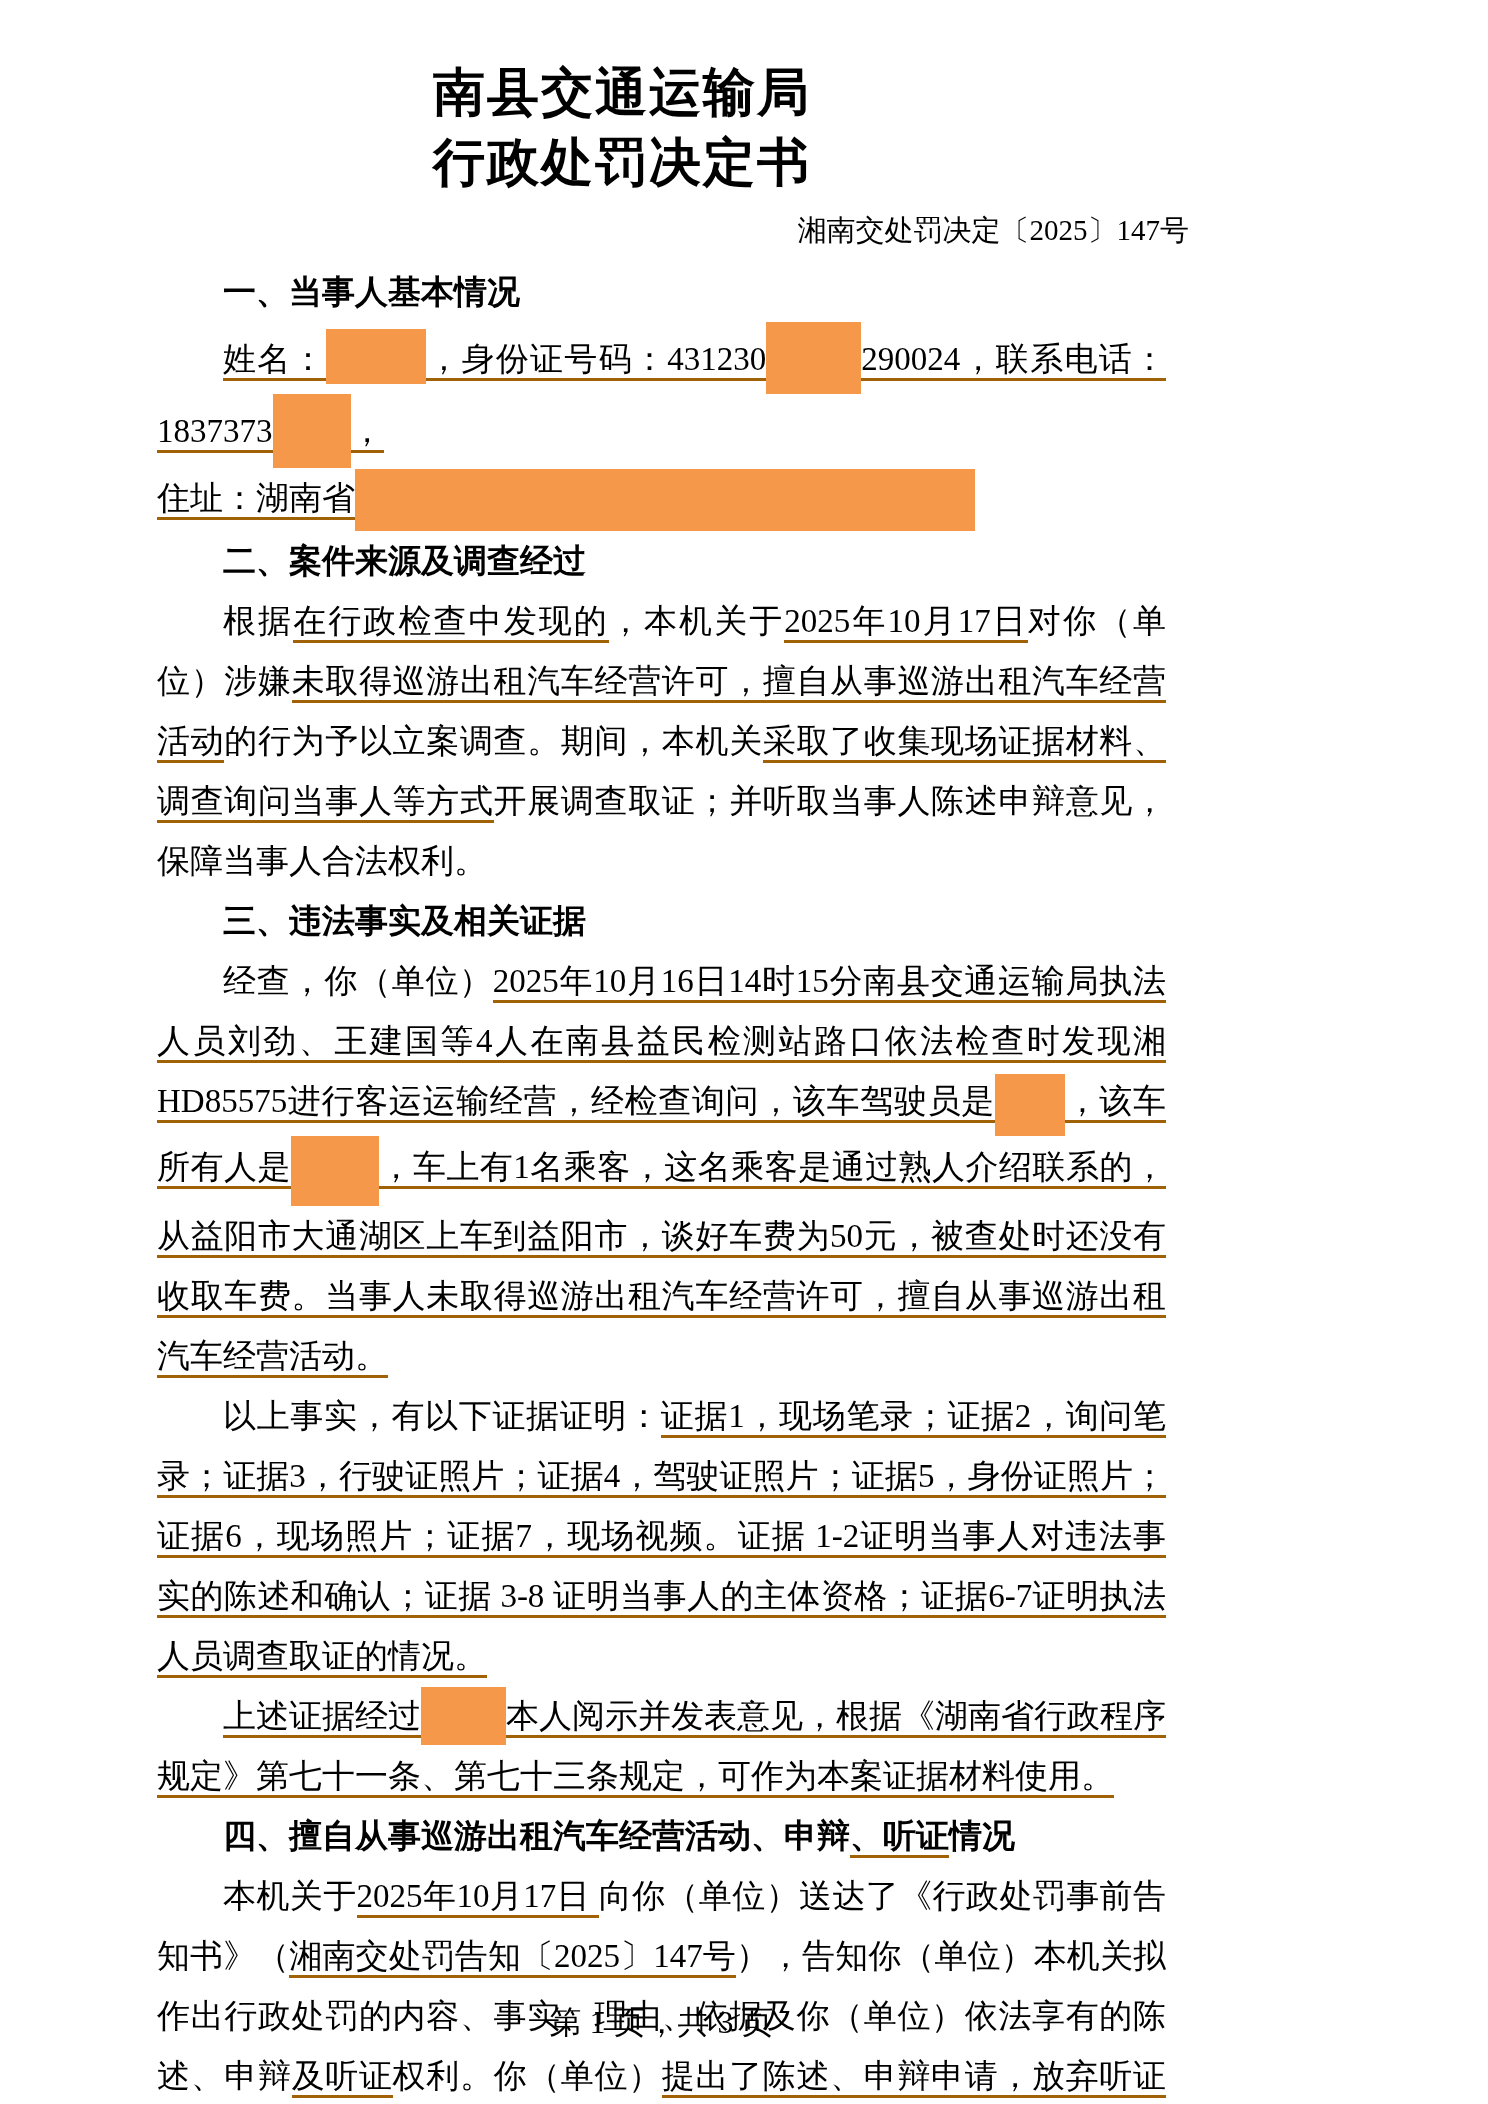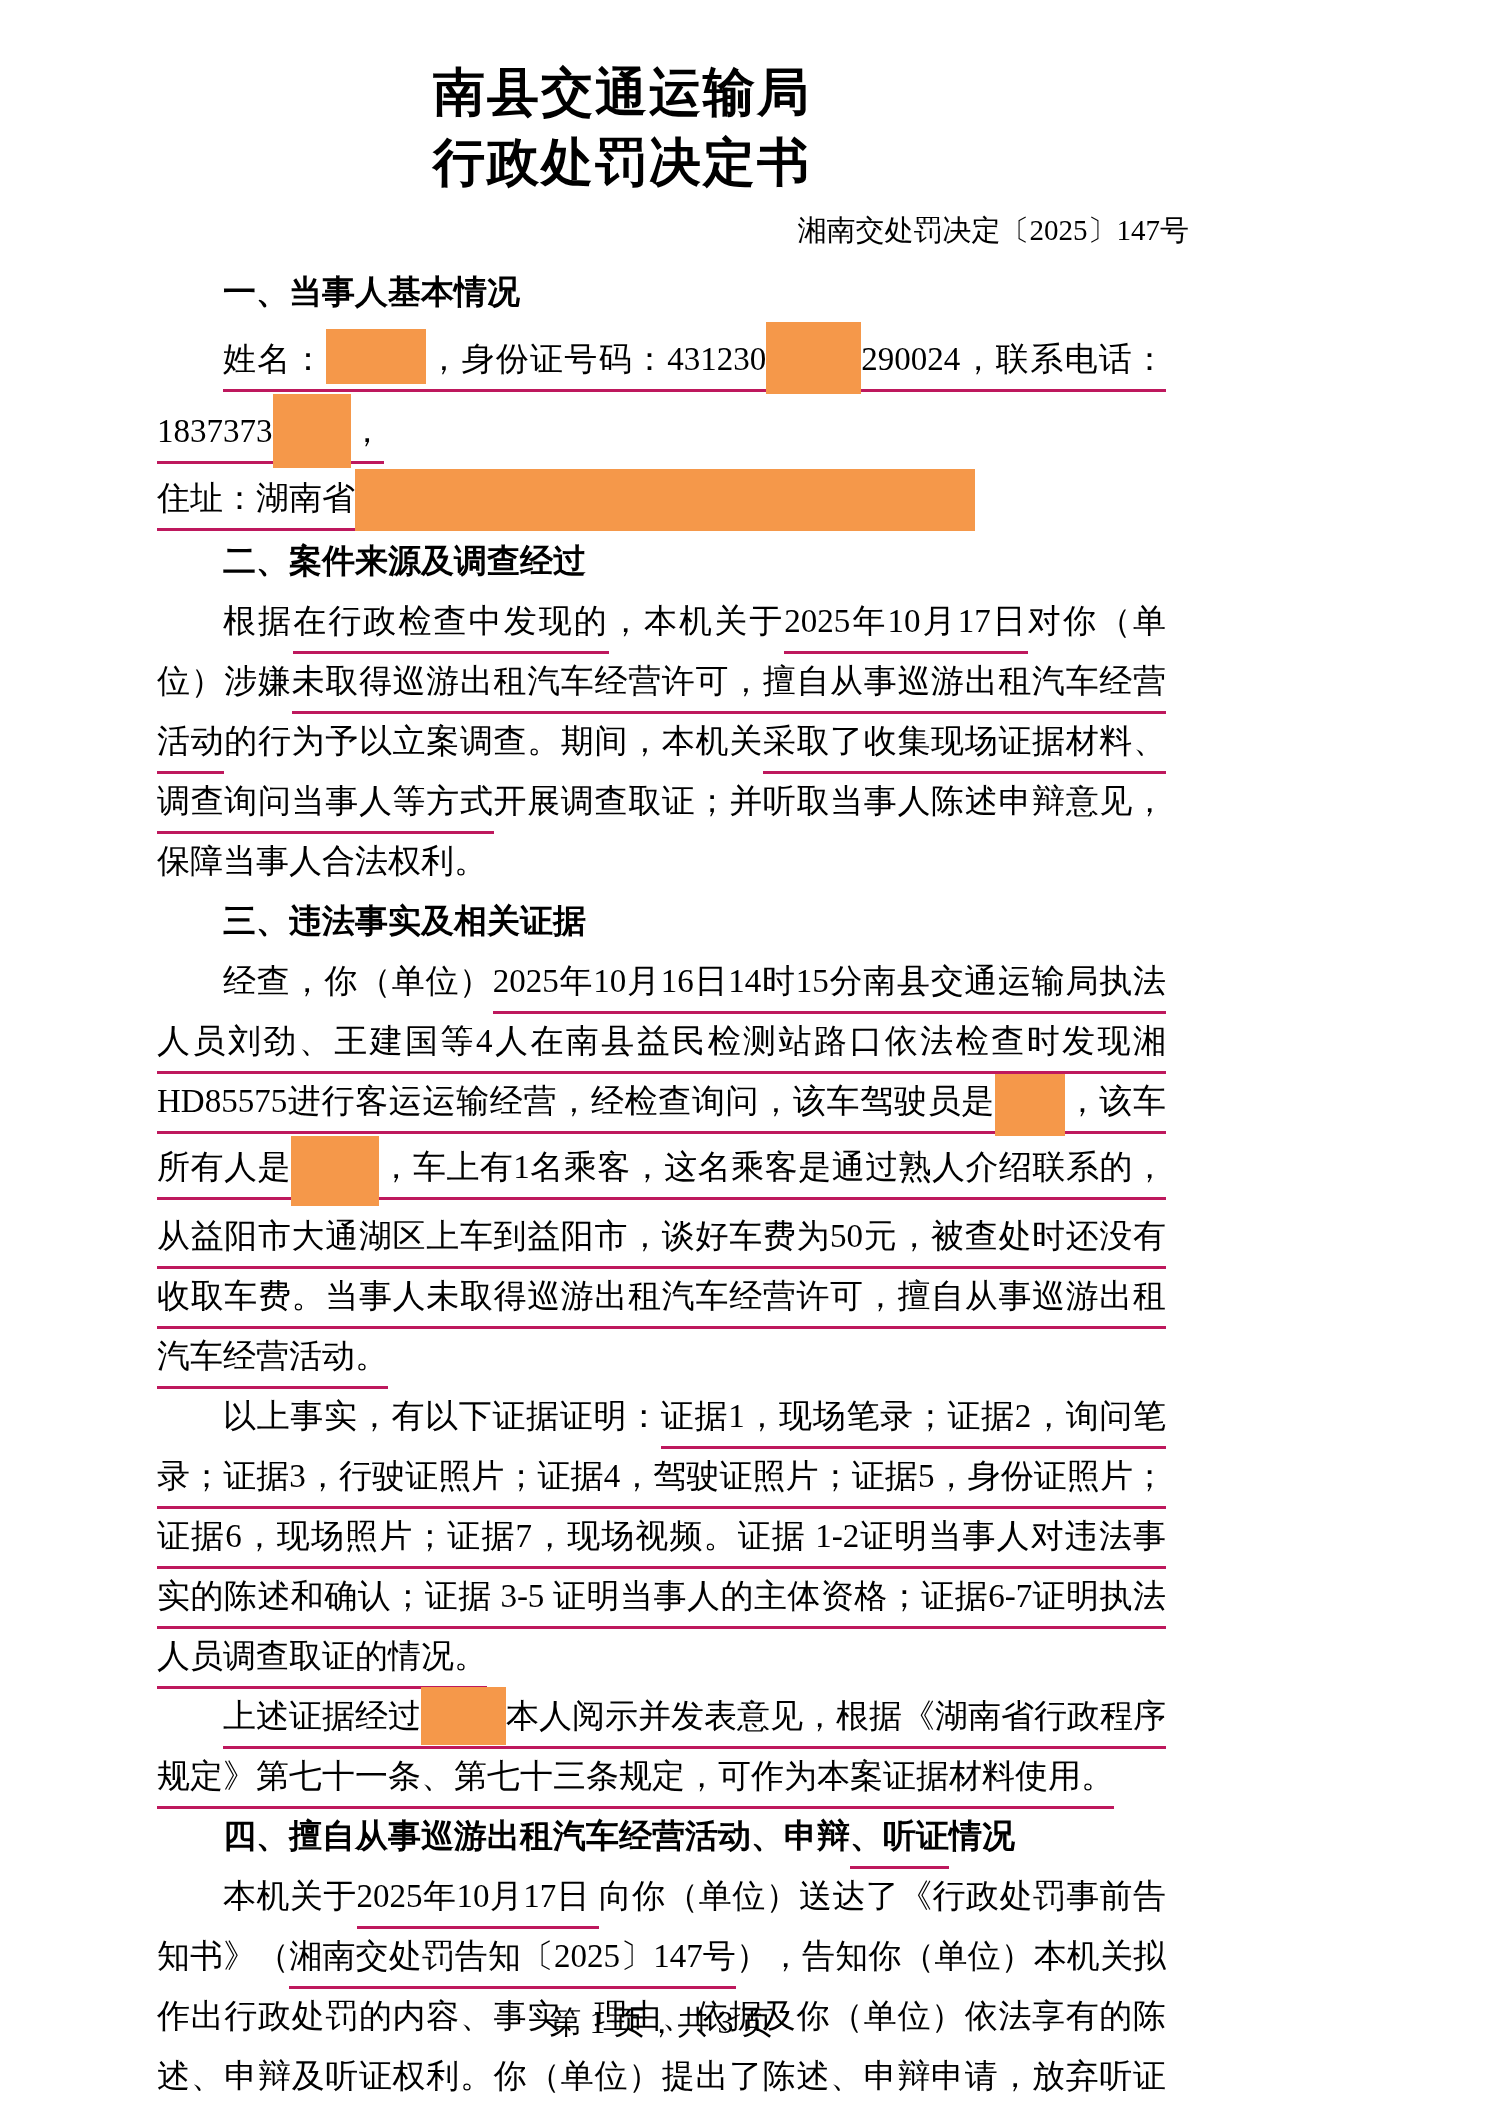--- a/index.html
+++ b/index.html
@@ -24,21 +24,21 @@
     margin:12px 78px 0 157px;
     font-size:33px; line-height:60px;
     text-align:justify; text-justify:inter-character;
   }
   .content p { margin:0; }
   .ind { text-indent:66px; }
   .h {
     font-family:"Liberation Sans","DejaVu Sans",sans-serif;
     font-weight:bold;
   }
-  .u { border-bottom:3px solid #be185d; padding-bottom:12px; }
+  .u { border-bottom:3px solid #a16207; padding-bottom:1px; }
   .rd { display:inline-block; background:var(--redact,#F5984A); }
   .footer {
     position:absolute; left:157px; right:78px; top:2002px;
     text-align:center; font-size:32px; line-height:40px;
   }
 </style>
 </head>
 <body>
 
 <div class="page">
@@ -54,21 +54,21 @@
 
     <p class="h ind">一、当事人基本情况</p>
     <p class="ind"><span class="u">姓名：</span><span class="u"><span class="rd" style="width: 100px; height: 55px; vertical-align: -14px;"></span></span><span class="u">，身份证号码：431230</span><span class="u"><span class="rd" style="width: 95px; height: 72px; vertical-align: -24px;"></span></span><span class="u">290024，联系电话：1837373</span><span class="u"><span class="rd" style="width: 78px; height: 74px; vertical-align: -26px;"></span></span><span class="u">，</span></p>
     <p><span class="u">住址：湖南省</span><span class="u"><span class="rd" style="width: 620px; height: 62px; vertical-align: -22px;"></span></span></p>
 
     <p class="h ind">二、案件来源及调查经过</p>
     <p class="ind"><span>根据</span><span class="u">在行政检查中发现的</span><span>，本机关于</span><span class="u">2025年10月17日</span><span>对你（单位）涉嫌</span><span class="u">未取得巡游出租汽车经营许可，擅自从事巡游出租汽车经营活动</span><span>的行为予以立案调查。期间，本机关</span><span class="u">采取了收集现场证据材料、调查询问当事人等方式</span><span>开展调查取证；并听取当事人陈述申辩意见，保障当事人合法权利。</span></p>
 
     <p class="h ind">三、违法事实及相关证据</p>
     <p class="ind"><span>经查，你（单位）</span><span class="u">2025年10月16日14时15分南县交通运输局执法人员刘劲、王建国等4人在南县益民检测站路口依法检查时发现湘HD85575进行客运运输经营，经检查询问，该车驾驶员是</span><span class="u"><span class="rd" style="width: 70px; height: 62px; vertical-align: -24px;"></span></span><span class="u">，该车所有人是</span><span class="u"><span class="rd" style="width: 88px; height: 70px; vertical-align: -28px;"></span></span><span class="u">，车上有1名乘客，这名乘客是通过熟人介绍联系的，从益阳市大通湖区上车到益阳市，谈好车费为50元，被查处时还没有收取车费。当事人未取得巡游出租汽车经营许可，擅自从事巡游出租汽车经营活动。</span></p>
-    <p class="ind"><span>以上事实，有以下证据证明：</span><span class="u">证据1，现场笔录；证据2，询问笔录；证据3，行驶证照片；证据4，驾驶证照片；证据5，身份证照片；证据6，现场照片；证据7，现场视频。证据 1-2证明当事人对违法事实的陈述和确认；证据 3-5 证明当事人的主体资格；证据6-7证明执法人员调查取证的情况。</span></p>
+    <p class="ind"><span>以上事实，有以下证据证明：</span><span class="u">证据1，现场笔录；证据2，询问笔录；证据3，行驶证照片；证据4，驾驶证照片；证据5，身份证照片；证据6，现场照片；证据7，现场视频。证据 1-2证明当事人对违法事实的陈述和确认；证据 3-8 证明当事人的主体资格；证据6-7证明执法人员调查取证的情况。</span></p>
     <p class="ind"><span class="u">上述证据经过</span><span class="u"><span class="rd" style="width: 85px; height: 58px; vertical-align: -18px;"></span></span><span class="u">本人阅示并发表意见，根据《湖南省行政程序规定》第七十一条、第七十三条规定，可作为本案证据材料使用。</span></p>
 
     <p class="h ind"><span>四、擅自从事巡游出租汽车经营活动、申辩</span><span class="u">、听证</span><span>情况</span></p>
     <p class="ind"><span>本机关于</span><span class="u">2025年10月17日 </span><span>向你（单位）送达了《行政处罚事前告知书》（</span><span class="u">湘南交处罚告知〔2025〕147号</span><span>），告知你（单位）本机关拟作出行政处罚的内容、事实、理由、依据及你（单位）依法享有的陈述、申辩</span><span class="u">及听证</span><span>权利。你（单位）</span><span class="u">提出了陈述、申辩申请，放弃听证权利，请求从轻处罚，经本机关认真复核后，予以采纳。</span></p>
 
     <p class="h ind">五、行政处罚依据及决定</p>
 
   </div>
 
   <div class="footer">第 1 页，共 3 页</div>

